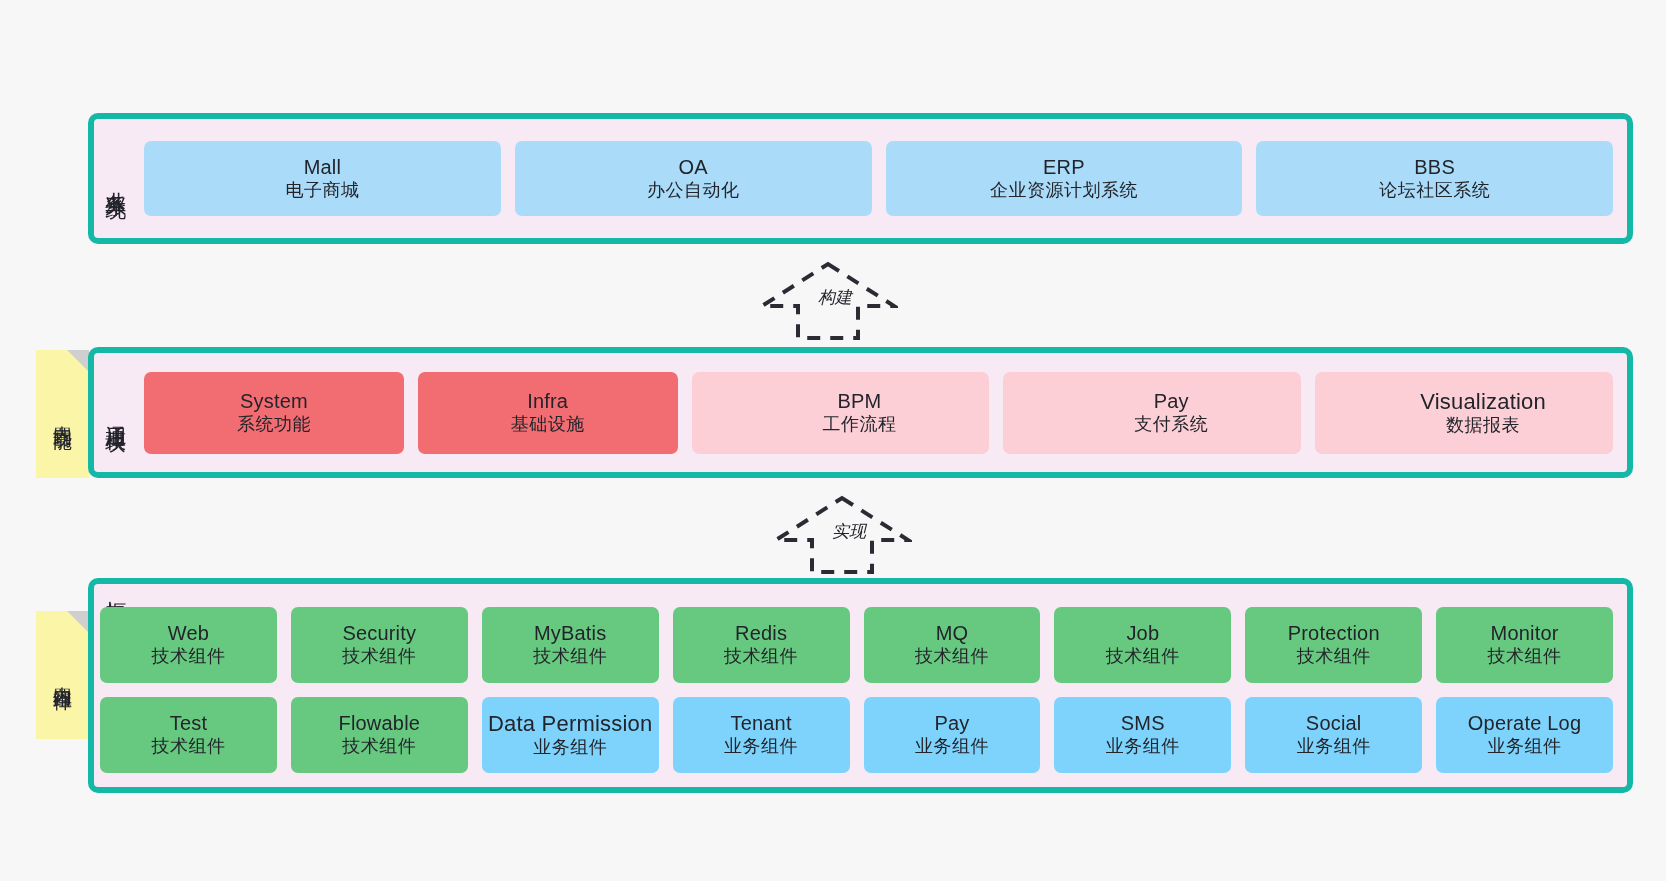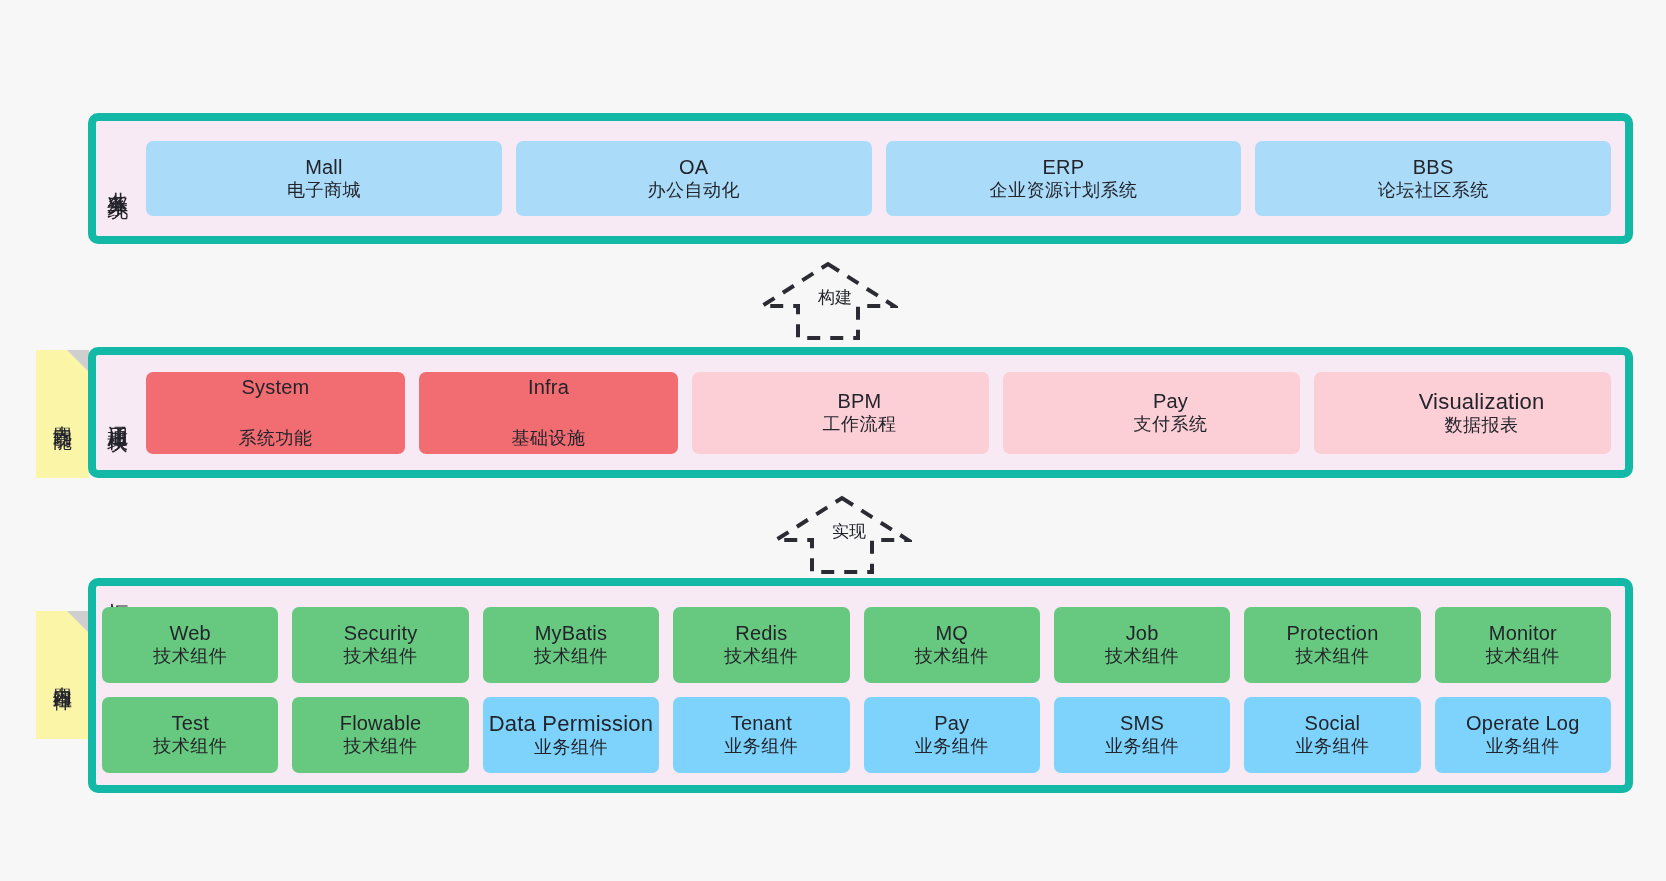--- a/index.html
+++ b/index.html
@@ -18,21 +18,21 @@
     position: relative;
     width: 1666px;
     height: 881px;
   }
 
   
   .layer {
     position: absolute;
     box-sizing: border-box;
     background: #f8eaf4;
-    border: 8px solid #14b8a6;
+    border: 6px solid #14b8a6;
     border-radius: 10px;
     display: flex;
     align-items: stretch;
   }
   .layer-label {
     flex: 0 0 auto;
     width: 44px;
     display: flex;
     align-items: center;
     justify-content: center;
@@ -75,21 +75,21 @@
     font-size: 20px;
     letter-spacing: .2px;
   }
   .card .t-cn {
     font-size: 18px;
     letter-spacing: .5px;
   }
   .card.multiline .t-en { font-size: 22px; }
 
   .c-blue       { background: #aadcfa; }
-  .c-red        { background: #f26d72; justify-content: space-between; }
+  .c-red        { background: #f26d72; }
   .c-pink       { background: #fccfd6; padding-left: 44px; }
   .c-green      { background: #66c97f; }
   .c-greenlight { background: #7dd3fc; }
 
   .h-business { height: 75px; }
   .h-module   { height: 82px; }
   .h-frame    { height: 76px; }
 
   
   .note {
@@ -112,20 +112,21 @@
     right: 0;
     width: 22px;
     height: 22px;
     background: #cfcfcf;
     clip-path: polygon(0 0, 100% 100%, 100% 0);
   }
 
   
   .arrow-wrap {
     position: absolute;
+    font-style: italic;
   }
   .arrow-wrap svg { display: block; }
   .arrow-label {
     position: absolute;
     font-size: 17px;
     color: #23242b;
     background: #f7f7f7;
     padding: 0 2px;
     white-space: nowrap;
   }

